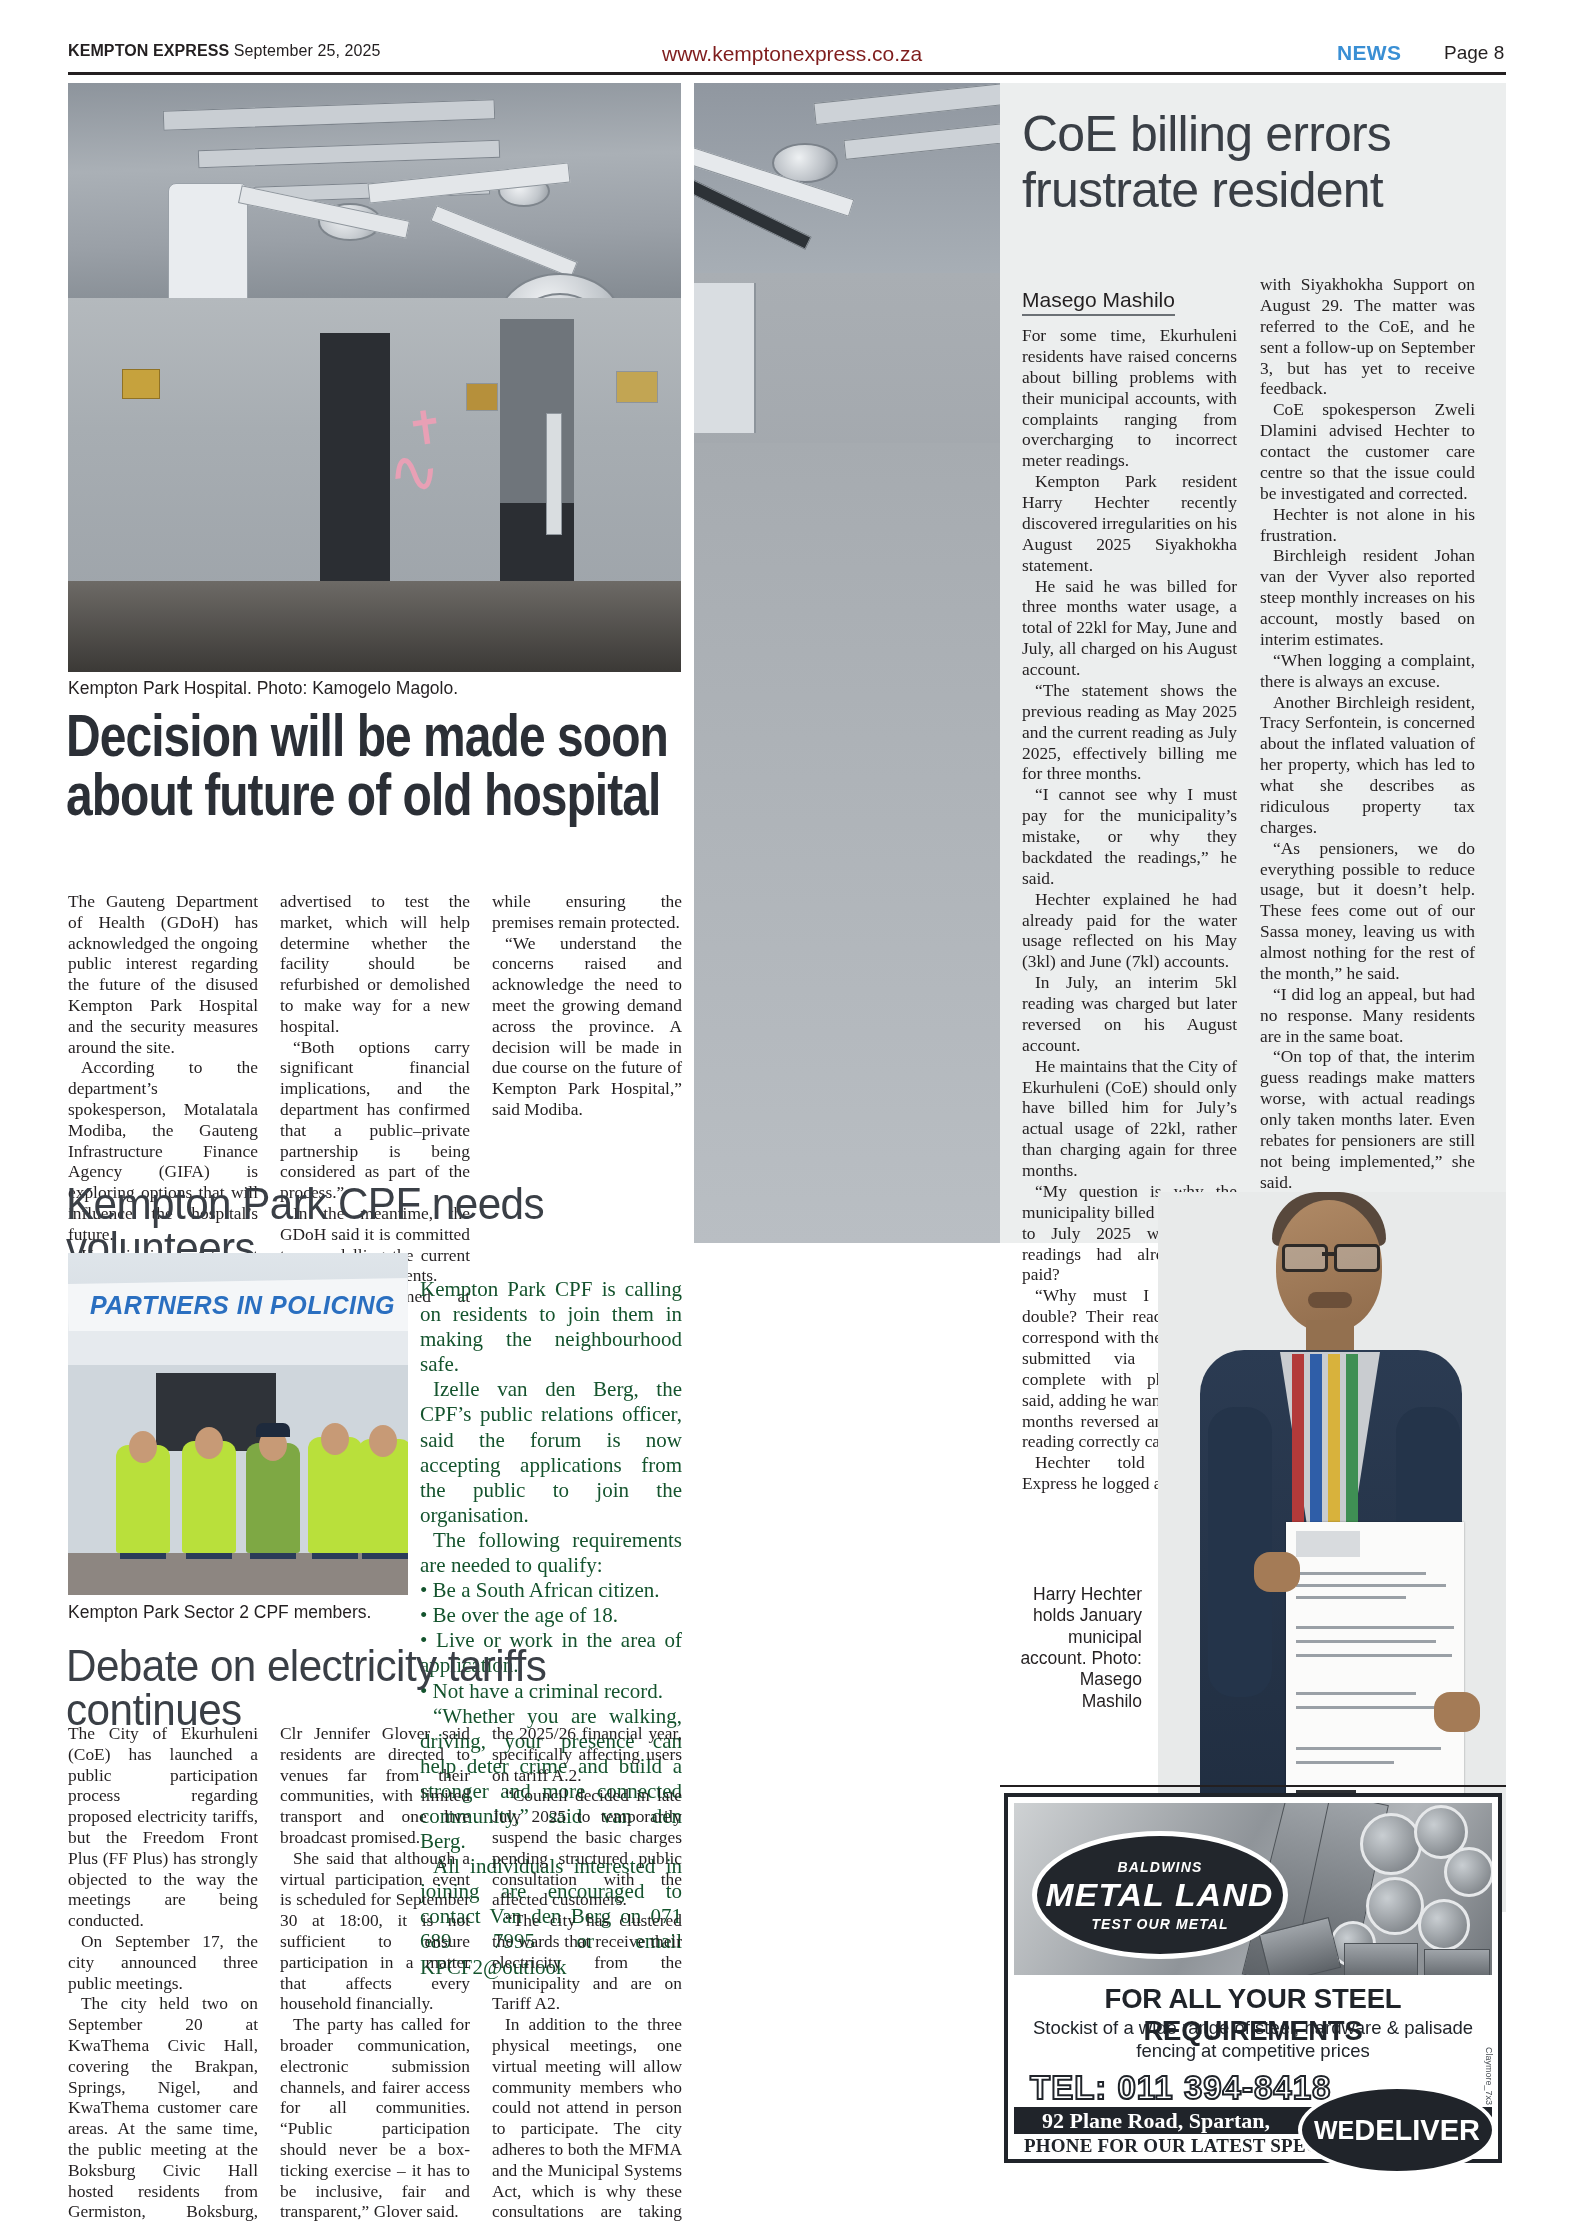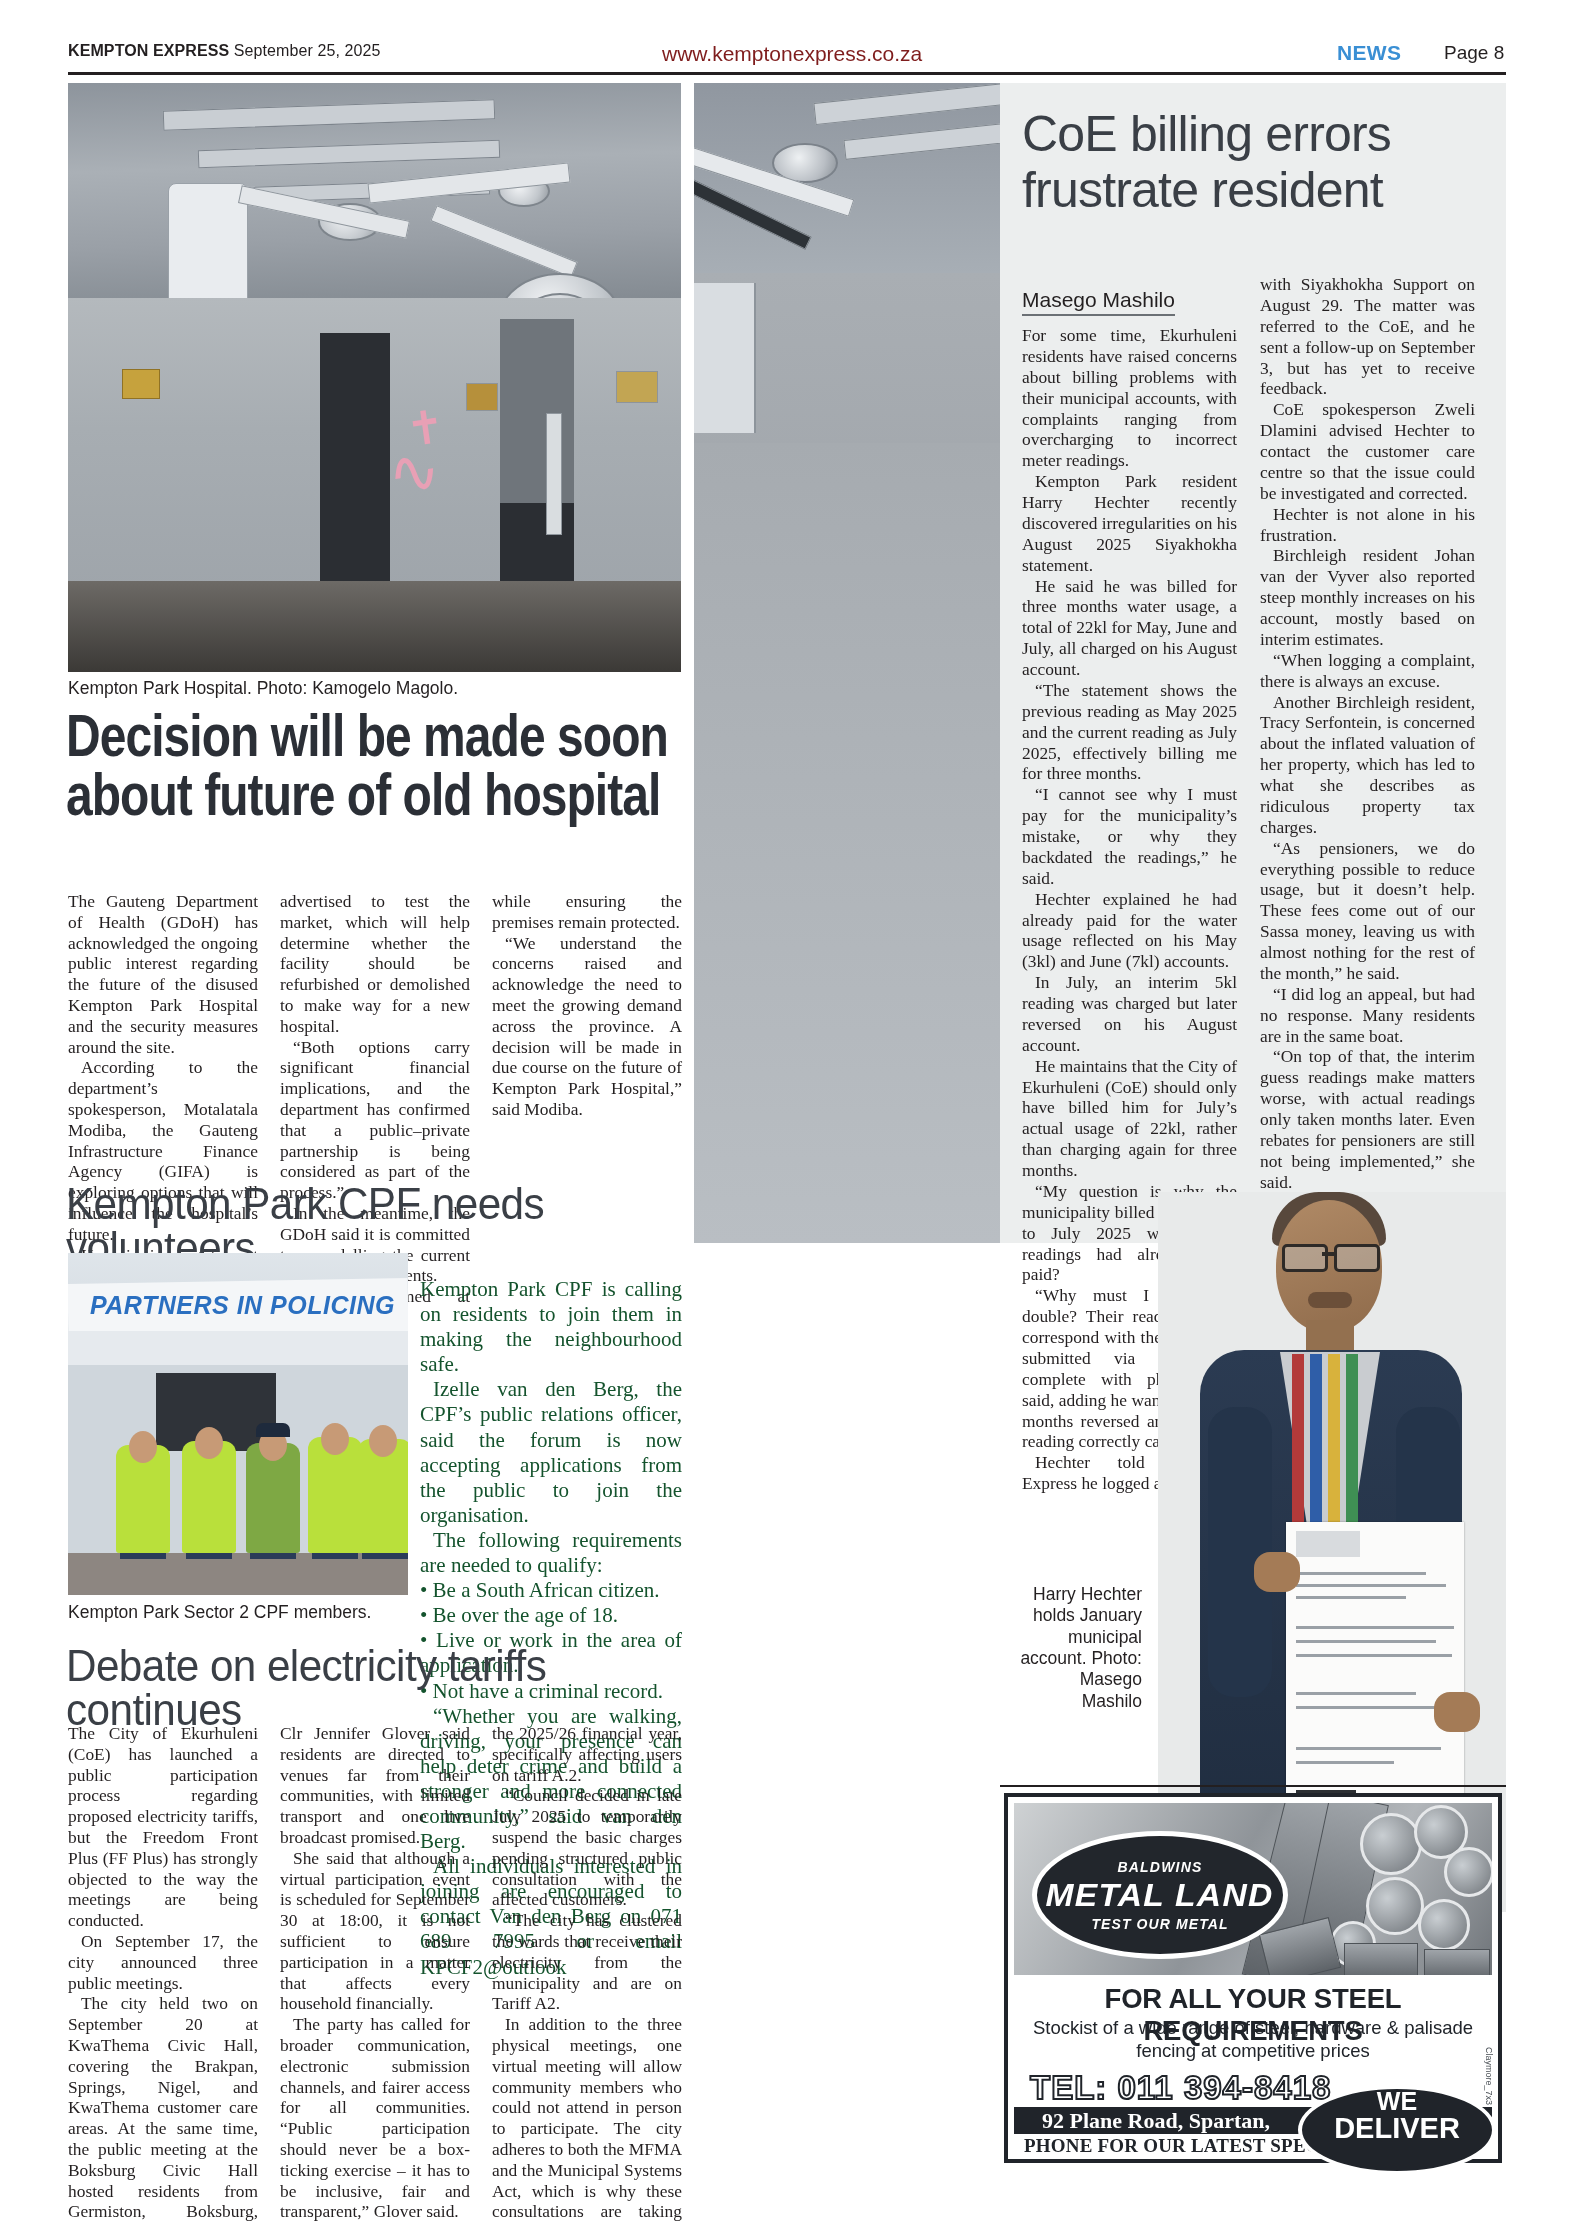--- a/index.html
+++ b/index.html
@@ -215,21 +215,21 @@
     font-family:"Liberation Sans","Liberation Sans",sans-serif;font-size:18.5px;line-height:1.24;color:#20242a;}
   .ad-tel{position:absolute;left:22px;top:272px;
     font-family:"Liberation Sans","Liberation Sans",sans-serif;font-weight:700;font-size:33px;
     color:#ffffff;-webkit-text-stroke:2px #20242a;letter-spacing:1px;}
   .ad-dark{position:absolute;left:6px;top:310px;width:478px;height:52px;background:#20242a;}
   .ad-addr{position:absolute;left:14px;top:312px;width:268px;text-align:center;
     font-family:"Liberation Serif",serif;font-weight:700;font-size:22px;line-height:1.12;color:#fff;}
   .ad-deliver{
     position:absolute;left:290px;top:288px;width:190px;height:82px;border-radius:50%;
     background:#20242a;border:4px solid #ffffff;
-    display:flex;flex-direction:column;align-items:center;justify-content:flex-start;
+    display:flex;flex-direction:row;align-items:center;justify-content:center;
   }
   .ad-deliver span{font-family:"Liberation Sans","Liberation Sans",sans-serif;font-weight:700;color:#fff;line-height:1;}
   .ad-we{font-size:25px;}
   .ad-dl{font-size:29px;}
   .ad-strip{position:absolute;left:6px;top:337px;width:478px;height:25px;background:#fff;}
   .ad-specials{position:absolute;left:16px;top:338px;
     font-family:"Liberation Serif",serif;font-weight:700;font-size:19px;color:#20242a;letter-spacing:.2px;}
   .ad-credit{position:absolute;right:4px;top:250px;font-family:"Liberation Sans",sans-serif;font-size:9px;
     color:#4b5157;writing-mode:vertical-rl;}
 </style>

